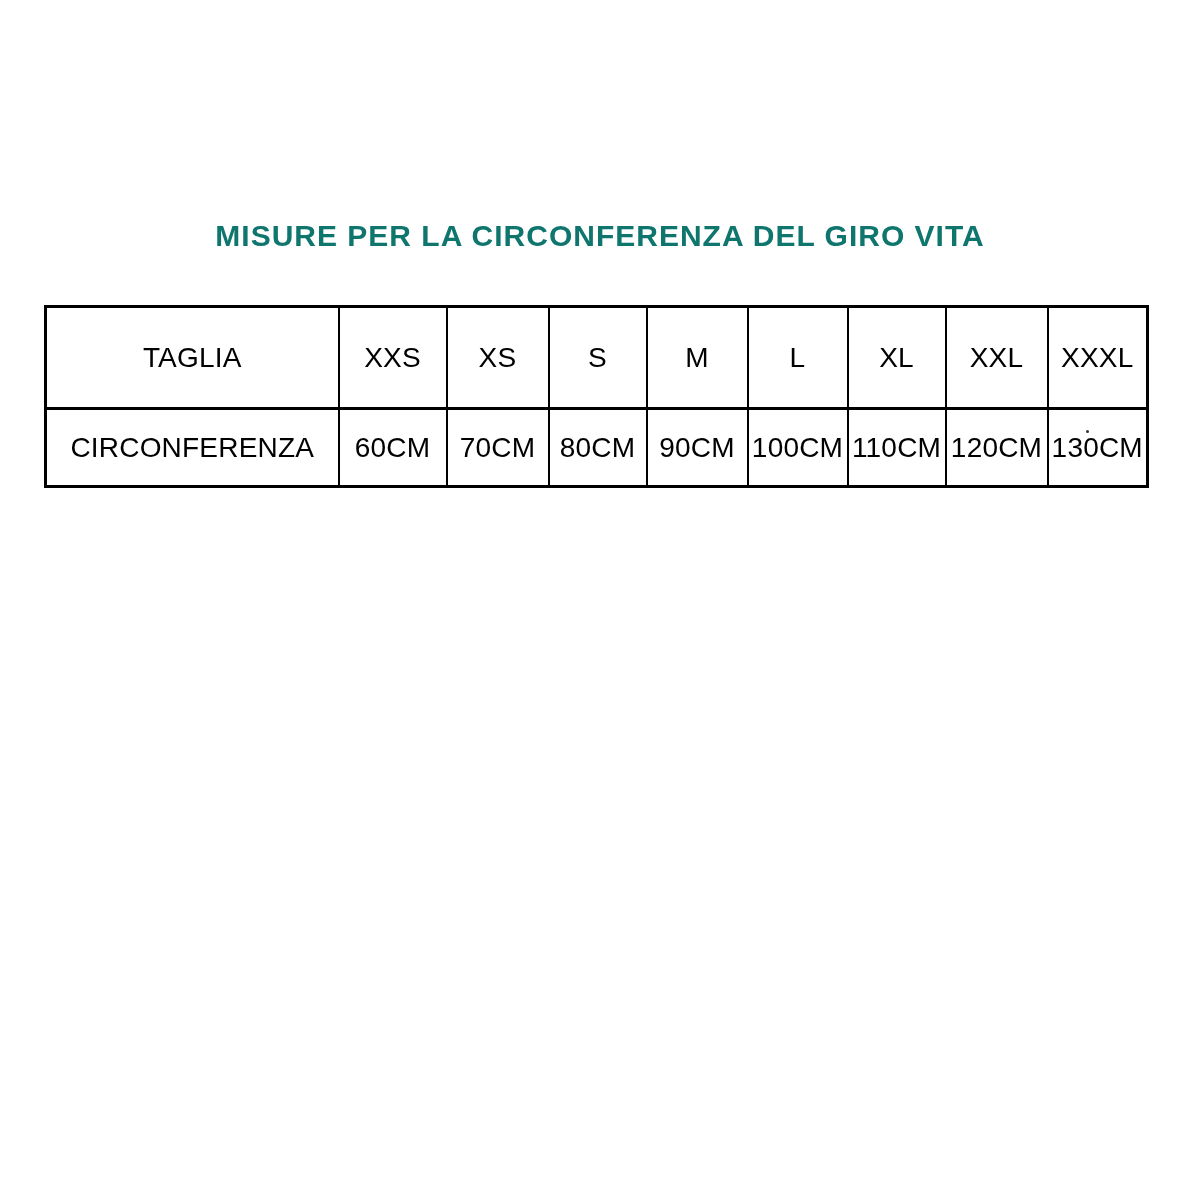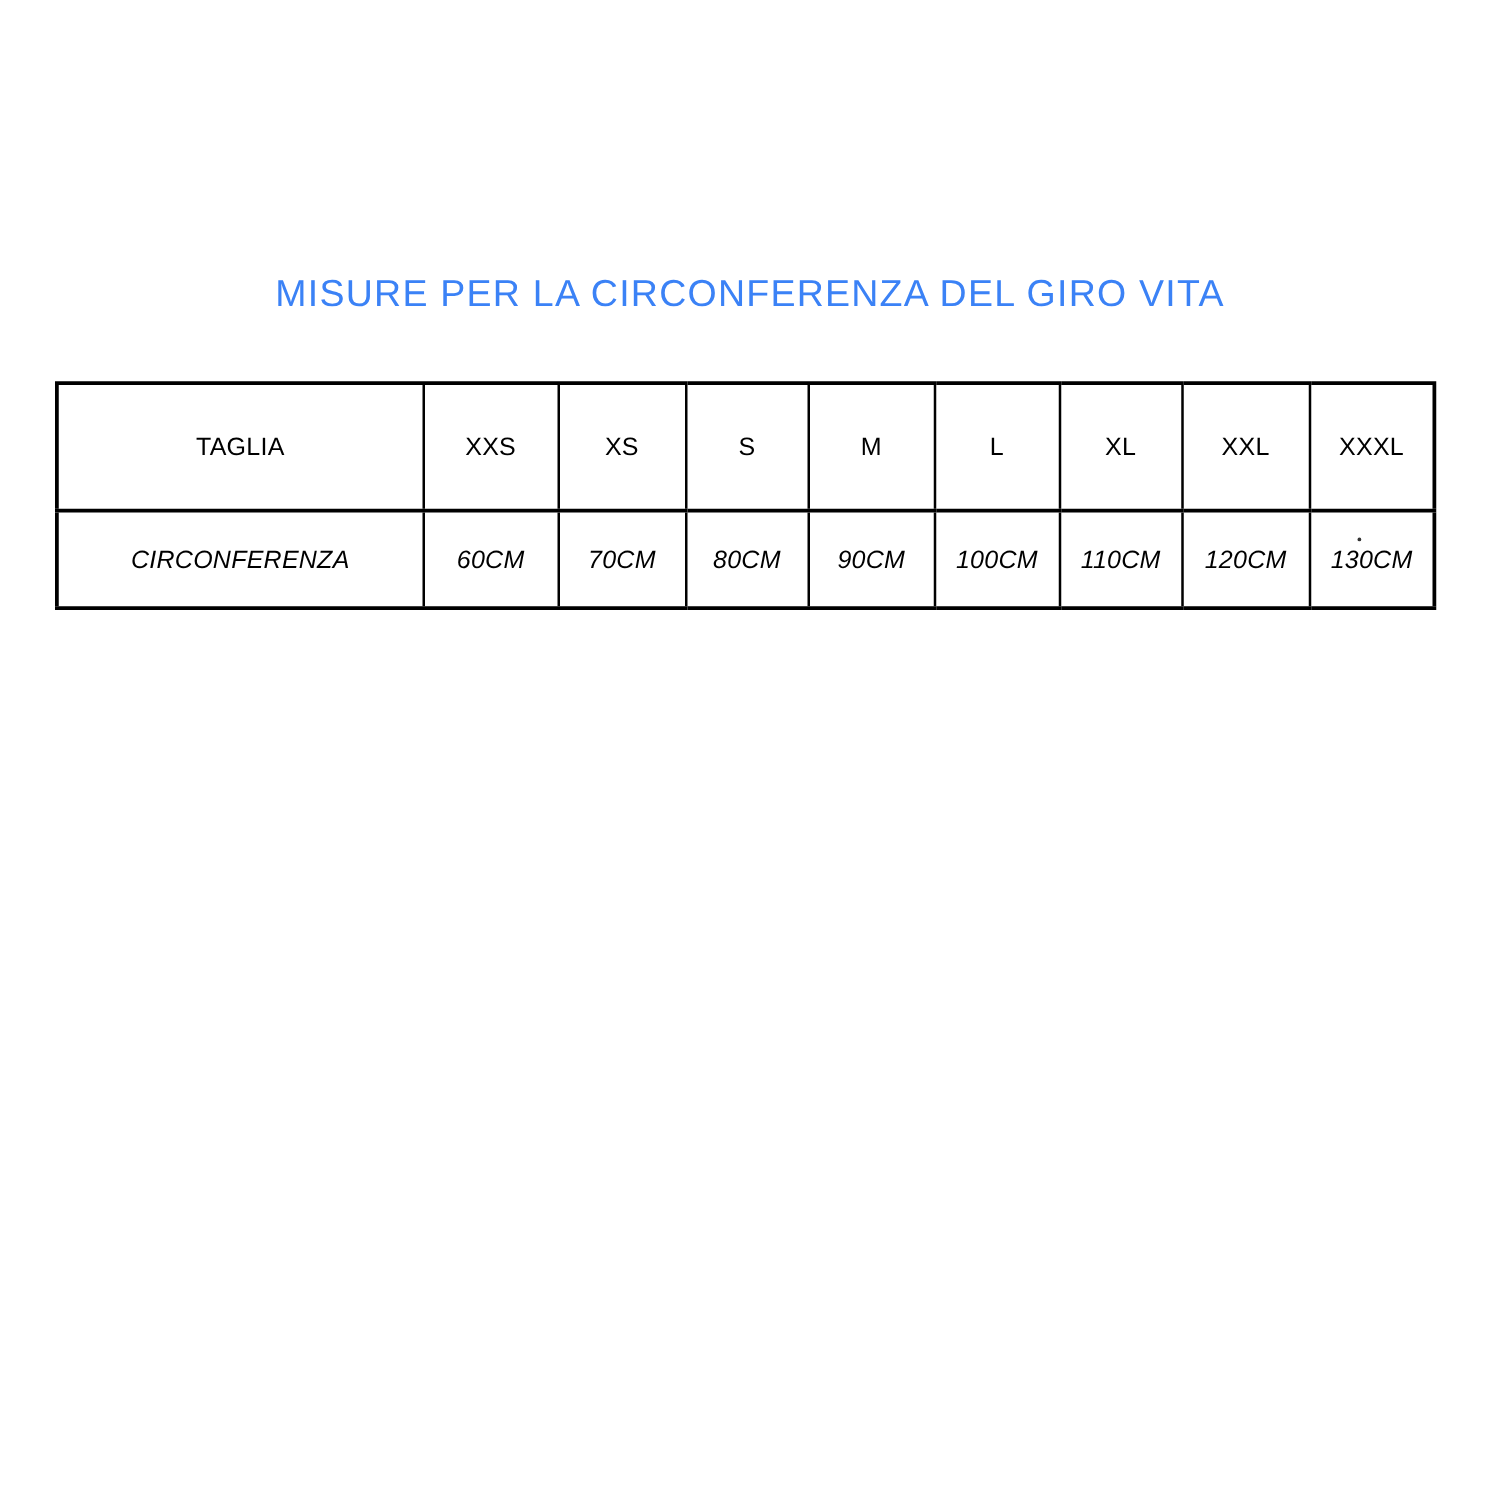--- a/index.html
+++ b/index.html
@@ -17,50 +17,50 @@
     overflow: hidden;
   }
   .title {
     position: absolute;
     top: 220px;
     left: 0;
     width: 100%;
     text-align: center;
     font-size: 30px;
     line-height: 32px;
-    font-weight: normal;
+    font-weight: bold;
     letter-spacing: 1px;
-    color: #3b82f6;
+    color: #0f766e;
     white-space: nowrap;
   }
   table.size-chart {
     position: absolute;
     left: 44px;
     top: 305px;
     width: 1102px;
     border-collapse: collapse;
     table-layout: fixed;
     border: 3px solid #000000;
   }
   table.size-chart td {
     border: 2px solid #000000;
     border-top-width: 3px;
     border-bottom-width: 3px;
     text-align: center;
     vertical-align: middle;
     padding: 0;
-    font-size: 20px;
+    font-size: 28px;
     line-height: 30px;
     color: #000000;
     letter-spacing: 0.2px;
     overflow: hidden;
     white-space: nowrap;
   }
   tr.row-header   { height: 102px; }
-  tr.row-circ     { height: 78px; font-style: italic; }
+  tr.row-circ     { height: 78px; }
   tr.row-cintura  { height: 98px;  }
   .stray-dot {
     position: absolute;
     left: 1086px;
     top: 430px;
     width: 3px;
     height: 3px;
     background: #333333;
     border-radius: 50%;
   }

